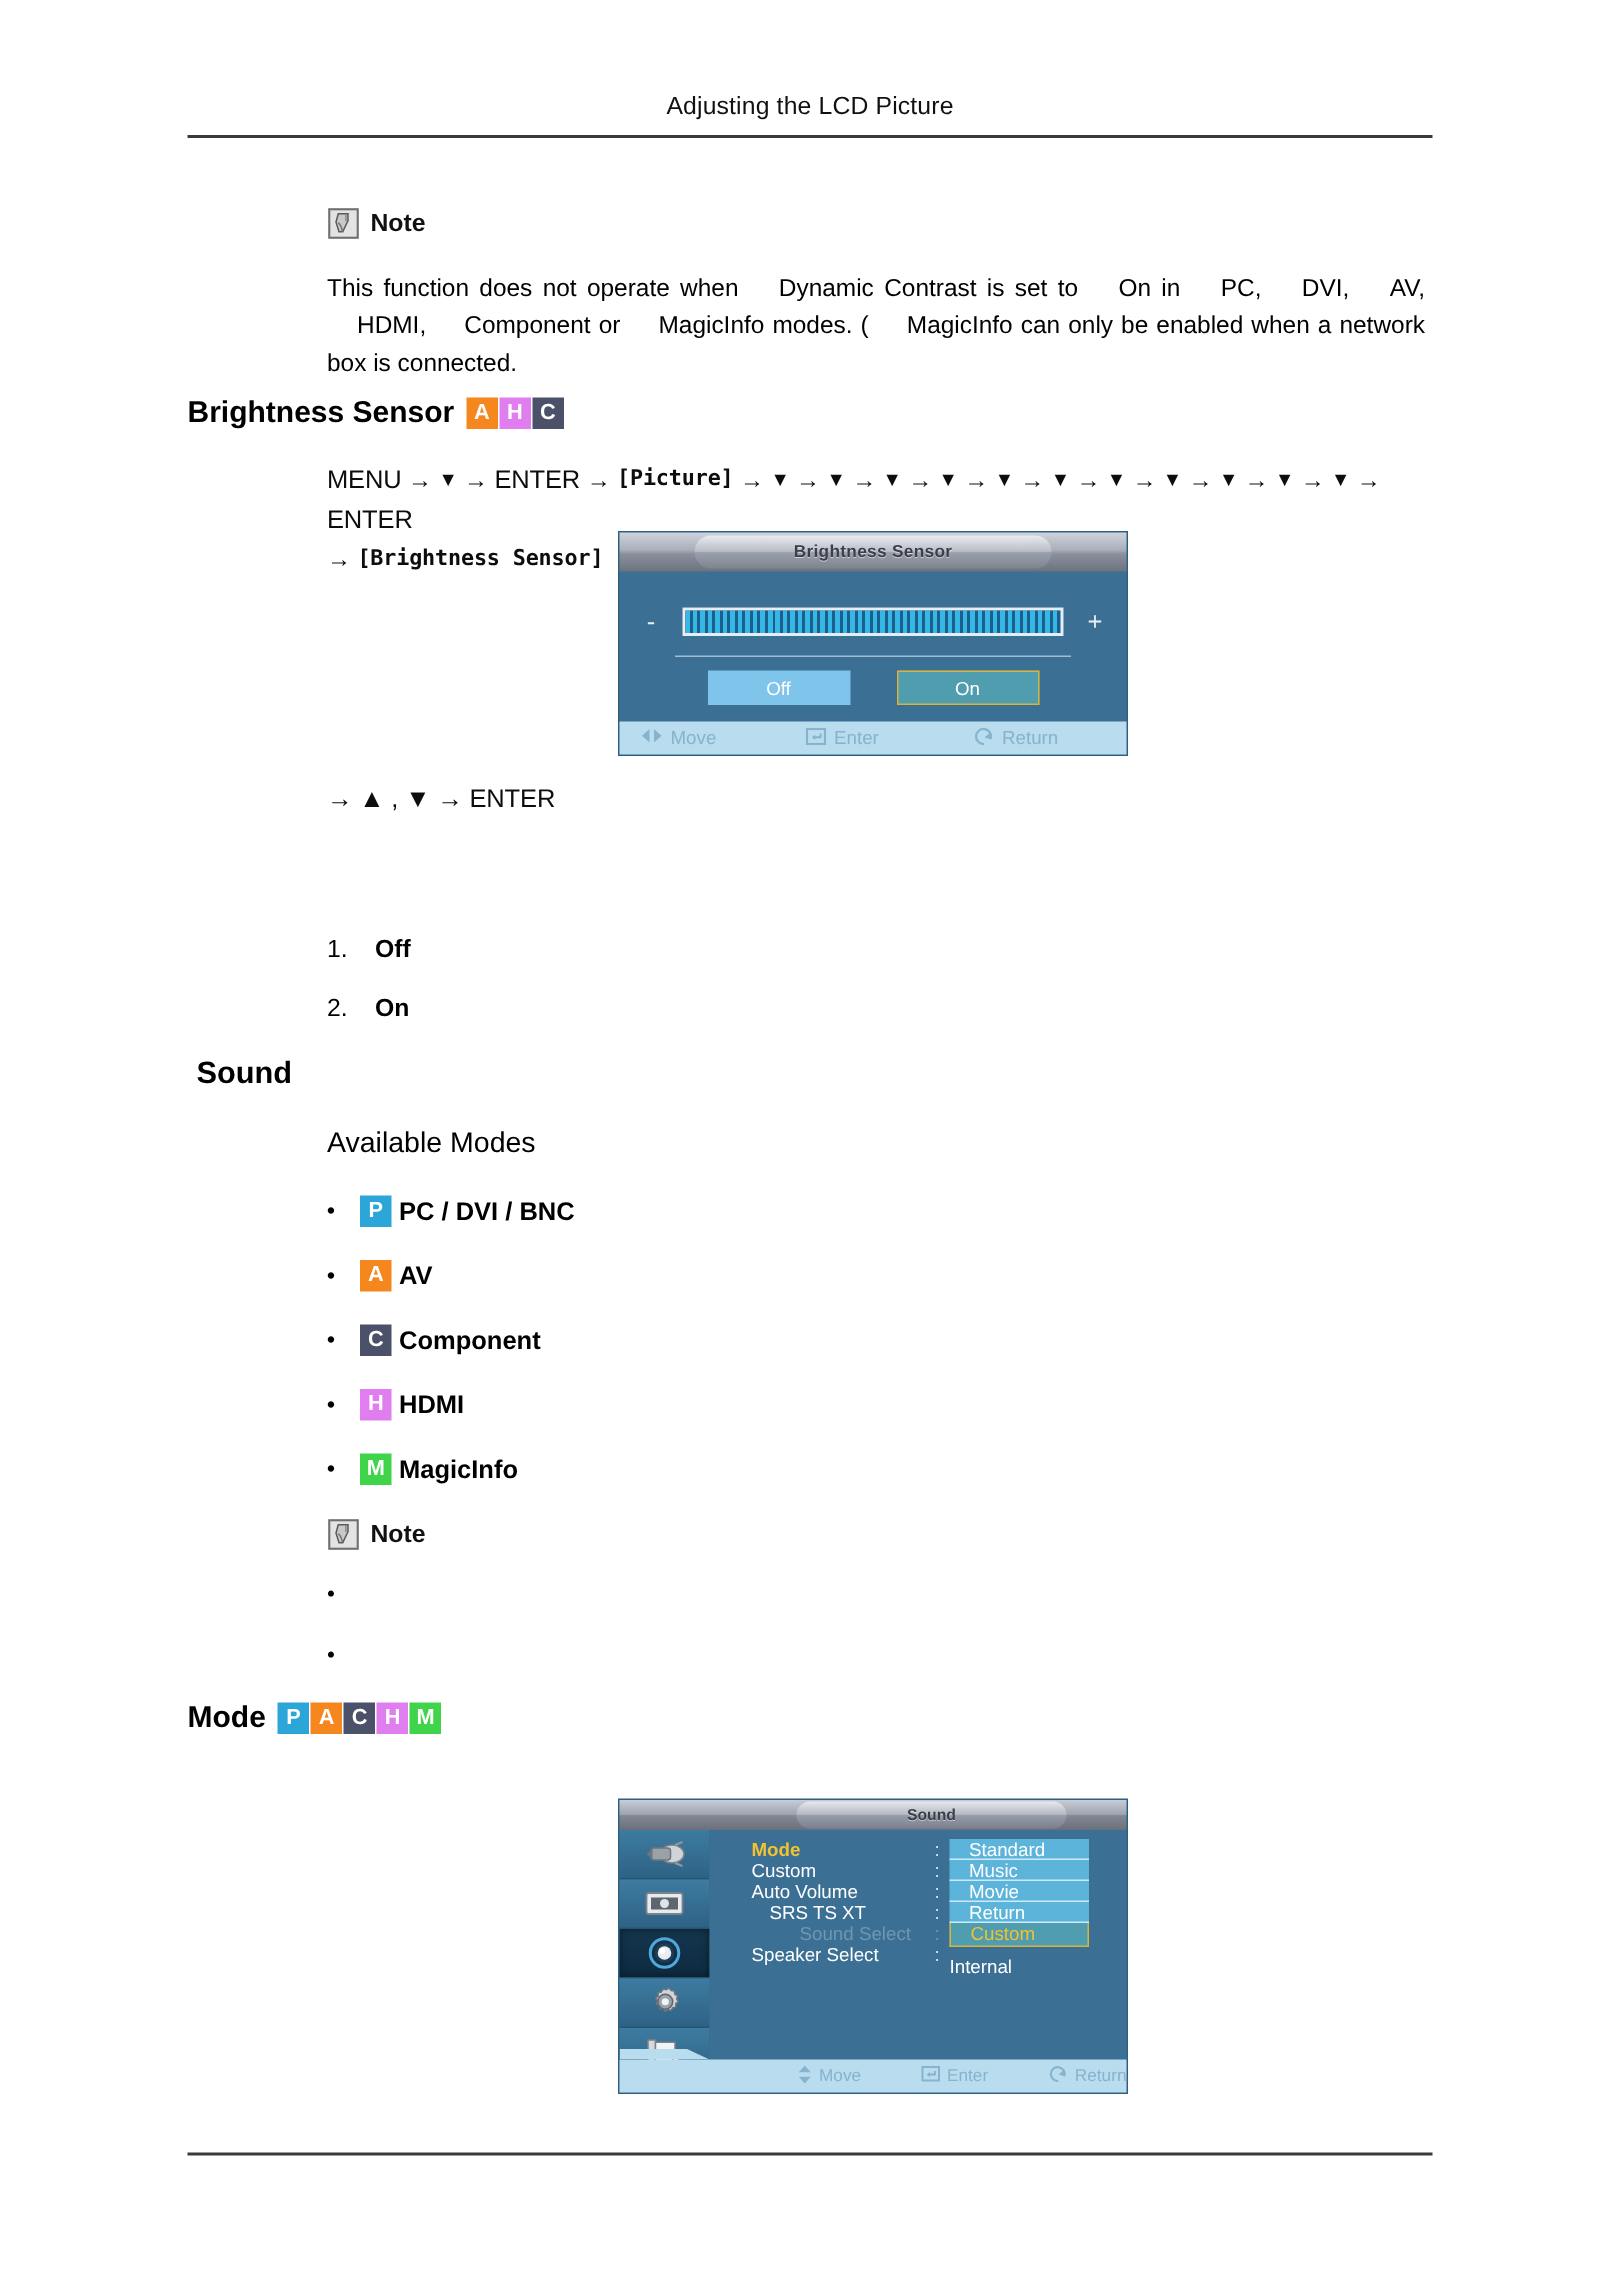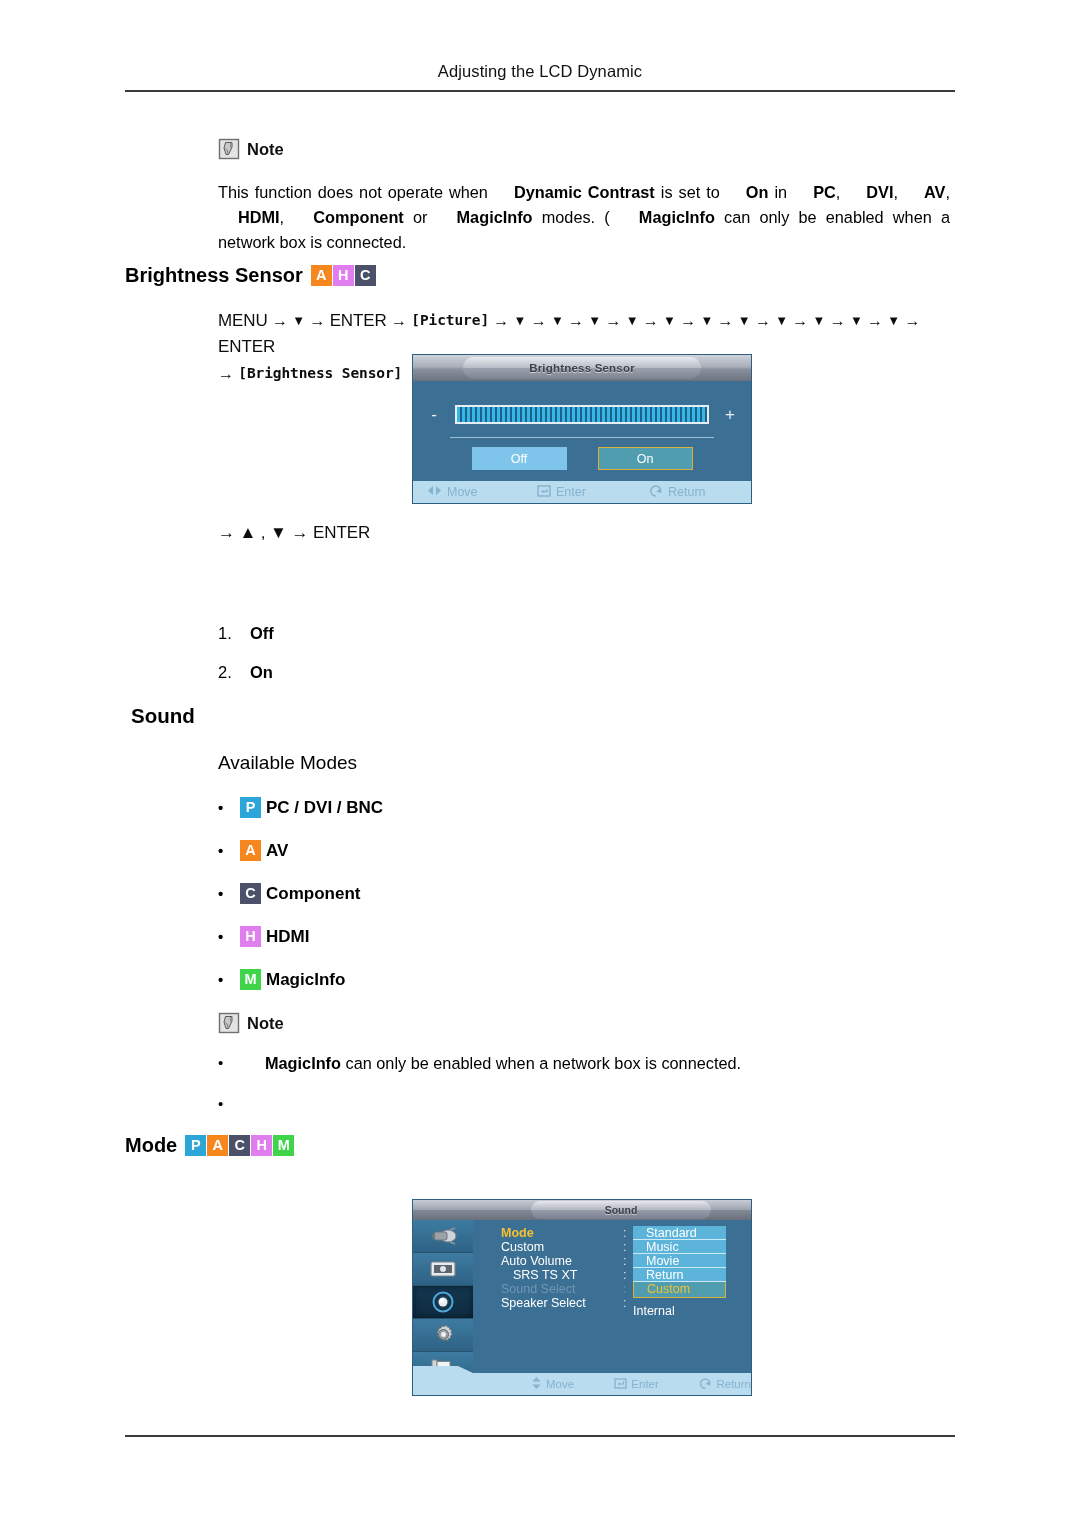--- a/index.html
+++ b/index.html
@@ -33,21 +33,21 @@
     border-top:2.2px solid #3a3a3a;
   }
 
   
   .body-txt {
     font-size:16.3px;
     line-height:25px;
     color:#000;
     text-align:justify;
   }
-  .b { font-weight:bold;padding-left:20px; }
+  .b { font-weight:normal;padding-left:20px; }
 
   
   .note-row { display:flex; align-items:center; gap:7px; }
   .note-ico {
     width:22px; height:22px;
     display:inline-block;
     position:relative;
     flex:0 0 auto;
   }
   .note-ico svg { display:block; }
@@ -242,21 +242,21 @@
 
   .osd2-main {
     position:absolute; left:60px; top:20px; right:0; bottom:22px;
     background:#3b6f93;
   }
   .row-label {
     position:absolute; left:28px;
     font-size:12.5px; color:#ffffff; white-space:nowrap;
   }
   .row-label.sel { color:#f2c230; font-weight:bold; }
-  .row-label.dim { color:#6f96b2; }
+  .row-label.dim { color:#6f96b2;margin-left:32px; }
   .row-colon {
     position:absolute; left:150px;
     font-size:12.5px; color:#d5e6f2;
   }
   .row-colon.dim { color:#6f96b2; }
   .opt-panel {
     position:absolute; left:160px; top:6px;
     width:93px;
   }
   .opt {
@@ -288,21 +288,21 @@
     position:absolute; left:0; bottom:22px; width:60px; height:7px;
     background:#b9dcef;
     clip-path:polygon(0 100%, 100% 100%, 75% 0, 0 0);
   }
 </style>
 </head>
 <body>
 
 <div class="page">
 
-  <div class="hdr">Adjusting the LCD Dynamic</div>
+  <div class="hdr">Adjusting the LCD Picture</div>
   <div class="hdr-rule"></div>
 
   <div style="position:absolute;left:218px;top:138px;" class="note-row">
     <span class="note-ico">
       <svg width="22" height="22" viewBox="0 0 22 22">
         <rect x="1.5" y="1.5" width="19" height="19" fill="#e3e3e3" stroke="#6f6f6f" stroke-width="1.4"></rect>
         <path d="M7.5 4.5 L14 4.5 L14 9 L10.5 16.5 L8 16.5 L6 10 Z" fill="#c9c9c9" stroke="#5a5a5a" stroke-width="1"></path>
         <path d="M7.6 10.4 C9.2 12 10 13.8 10.2 16.3" fill="none" stroke="#777" stroke-width="1"></path>
         <path d="M12.6 5 L12.6 9.4" stroke="#888" stroke-width="1"></path>
       </svg>
@@ -432,21 +432,20 @@
         <path d="M7.6 10.4 C9.2 12 10 13.8 10.2 16.3" fill="none" stroke="#777" stroke-width="1"></path>
         <path d="M12.6 5 L12.6 9.4" stroke="#888" stroke-width="1"></path>
       </svg>
     </span>
     <span class="note-lbl">Note</span>
   </div>
 
   <div class="nb" style="left:218px;top:1054px;width:720px;" id="note2-bullets">
       <div class="nb-li">
         <span class="dot">•</span>
-        <span><span class="b">MagicInfo</span><span> can only be enabled when a network box is connected.</span></span>
       </div>
       <div class="nb-li">
         <span class="dot">•</span>
       </div>
     </div>
 
   <div class="h-mode" style="left:125px;top:1134px;">
     <span>Mode</span>
     <span class="badges" id="mode-badges">
         <span class="badge" style="background: rgb(44, 166, 217);">P</span>

